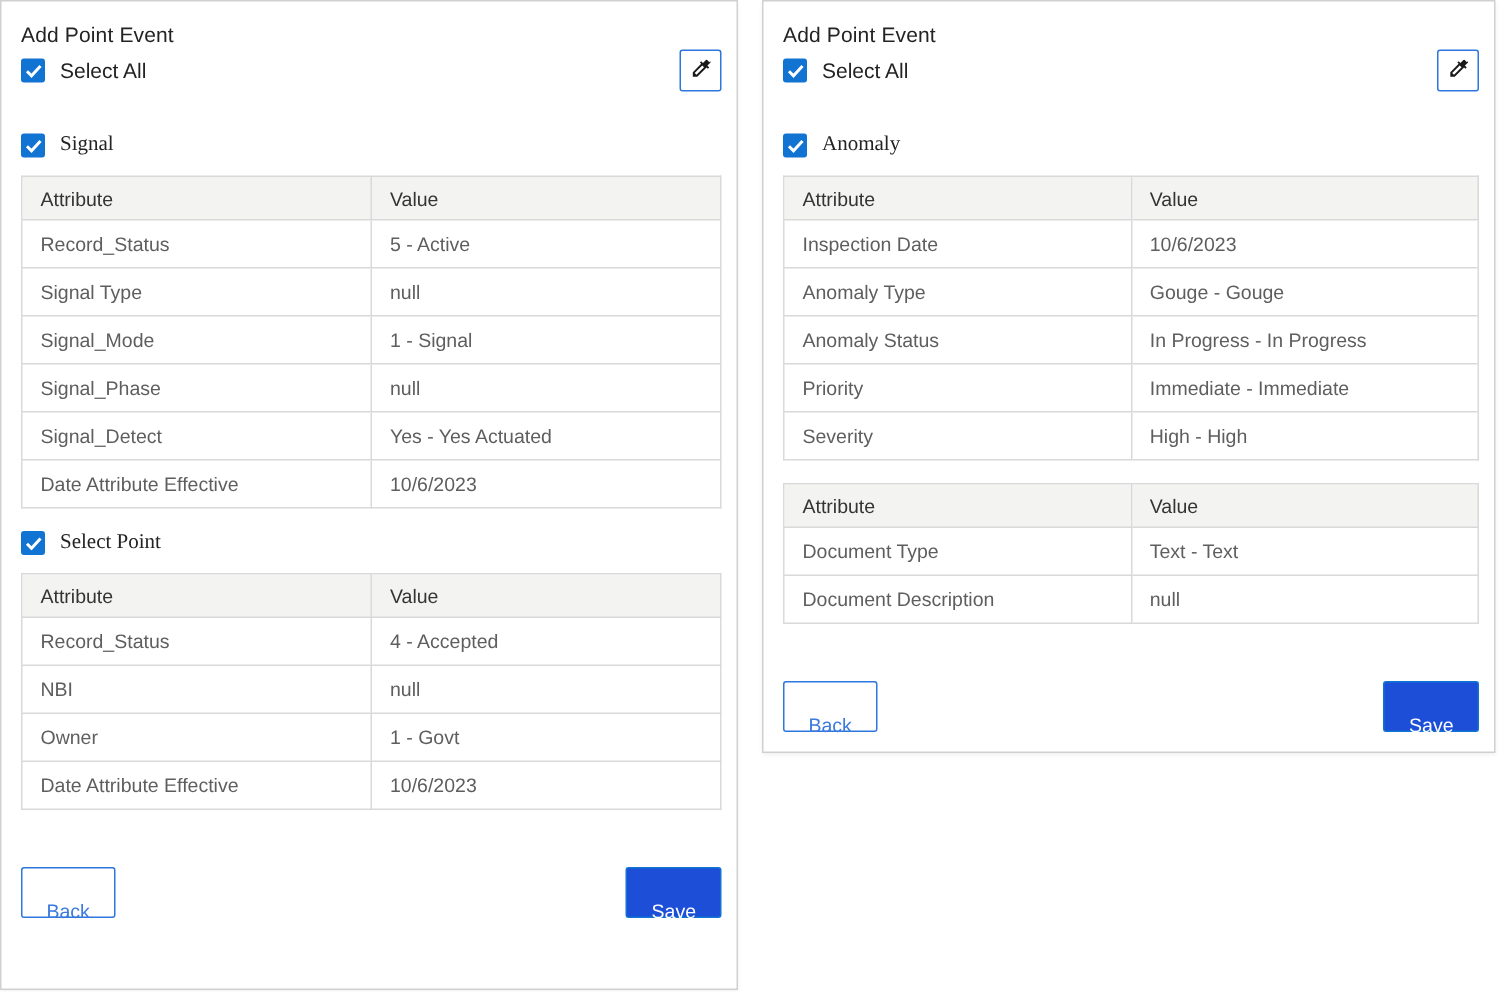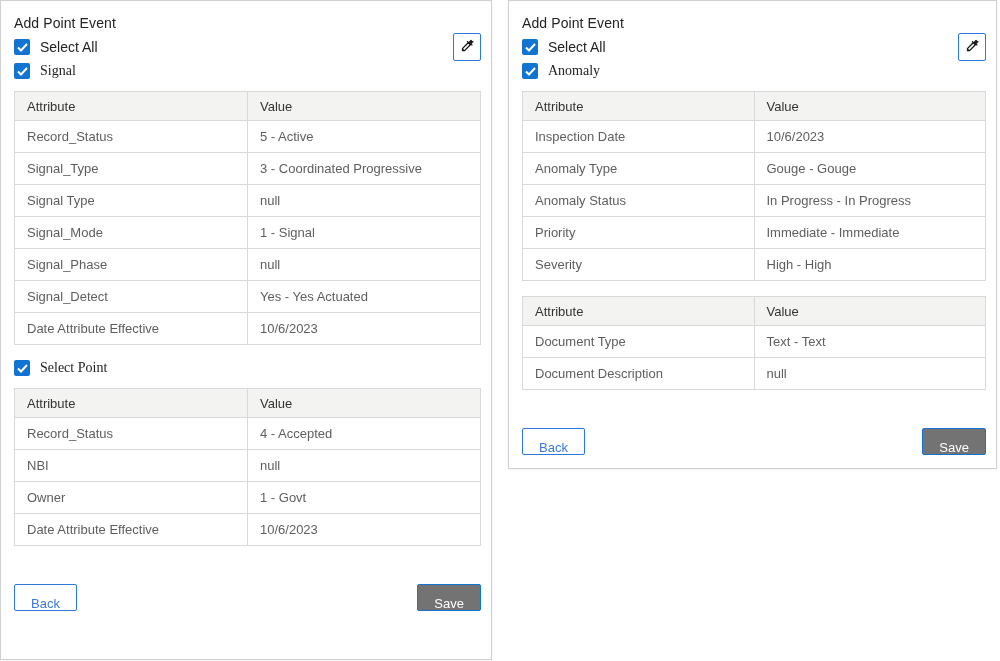--- a/index.html
+++ b/index.html
@@ -27,21 +27,21 @@
     font-size: 14px;
     color: #232323;
     line-height: 19px;
     letter-spacing: 0.1px;
   }
   .select-all-row {
     display: flex;
     align-items: center;
     justify-content: space-between;
     height: 28px;
-    margin-bottom: 2px;
+    margin-bottom: 28px;
   }
   .cb-group { display: flex; align-items: center; gap: 10px; }
   .checkbox {
     width: 16px; height: 16px;
     background: #1173d2;
     border-radius: 2px;
     display: inline-flex;
     align-items: center;
     justify-content: center;
     flex: 0 0 auto;
@@ -104,32 +104,32 @@
   .footer {
     display: flex;
     align-items: center;
     justify-content: space-between;
     margin-top: 38px;
   }
   .btn {
     font-family: "Liberation Sans", sans-serif;
     font-size: 13px;
     height: 27px;
-    padding: 6px 16px;
+    padding: 16px 16px;
     border-radius: 2px;
     cursor: pointer;
     line-height: 25px;
   }
   .btn-outline {
     background: #ffffff;
     color: #3b7ade;
     border: 1px solid #2d77dc;
   }
   .btn-primary {
-    background: #737373;
+    background: #1d4ed8;
     color: #ffffff;
     border: 1px solid #1173d2;
   }
 </style>
 </head>
 <body>
 
 <div class="page">
 
   <div class="panel panel-left">
@@ -167,24 +167,20 @@
             <th>Attribute</th>
             <th>Value</th>
           </tr>
         </thead>
         <tbody>
           <tr>
             <td>Record_Status</td>
             <td>5 - Active</td>
           </tr>
           <tr>
-            <td>Signal_Type</td>
-            <td>3 - Coordinated Progressive</td>
-          </tr>
-          <tr>
             <td>Signal Type</td>
             <td>null</td>
           </tr>
           <tr>
             <td>Signal_Mode</td>
             <td>1 - Signal</td>
           </tr>
           <tr>
             <td>Signal_Phase</td>
             <td>null</td>

